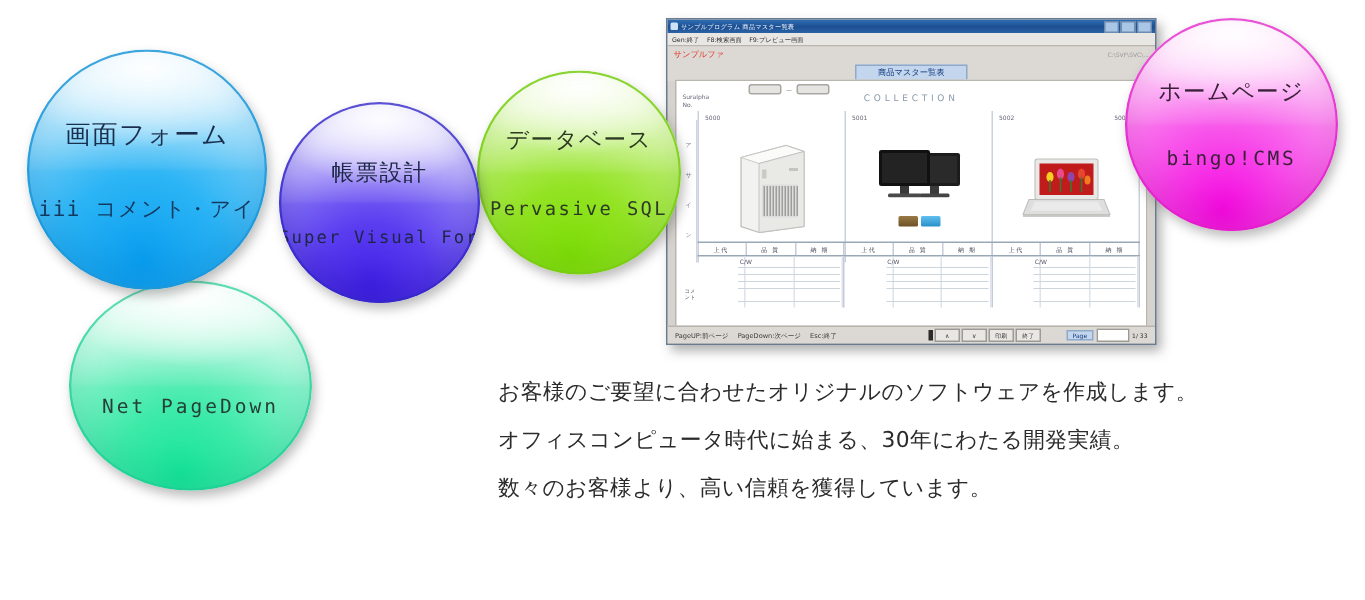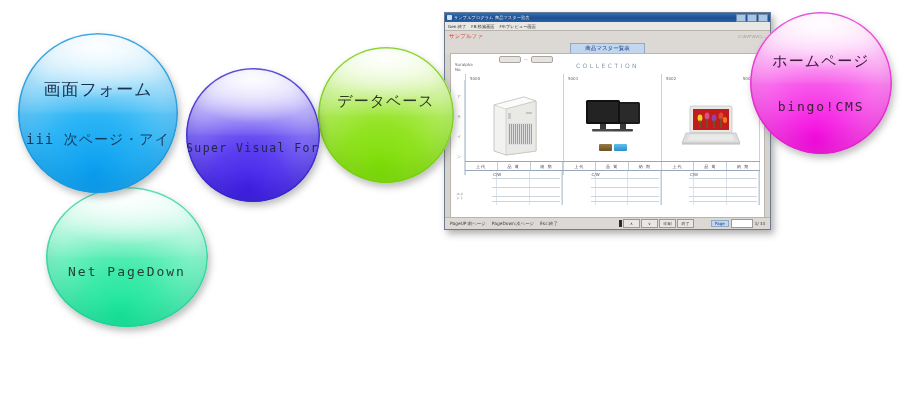--- a/index.html
+++ b/index.html
@@ -365,45 +365,52 @@
       <div class="b-sub">bingo!CMS</div>
     </div>
   </div>
 
   <div class="bubble" id="bubble-db" style="z-index:6">
     <div class="sheen"></div>
     <div class="rim"></div>
     <div class="labels">
       <div class="b-title">データベース</div>
       <div class="b-gap"></div>
+      <div class="b-sub">Pervasive SQL</div>
     </div>
   </div>
 
   <div class="bubble" id="bubble-ne" style="z-index:7">
     <div class="sheen"></div>
     <div class="rim"></div>
     <div class="labels">
       <div class="b-gap"></div>
       <div class="b-sub">Net PageDown</div>
     </div>
   </div>
 
   <div class="bubble" id="bubble-svf" style="z-index:8">
     <div class="sheen"></div>
     <div class="rim"></div>
     <div class="labels">
+      <div class="b-title">帳票設計</div>
       <div class="b-gap"></div>
       <div class="b-sub">Super Visual Formade</div>
     </div>
   </div>
 
   <div class="bubble" id="bubble-iii" style="z-index:9">
     <div class="sheen"></div>
     <div class="rim"></div>
     <div class="labels">
       <div class="b-title">画面フォーム</div>
       <div class="b-gap"></div>
-      <div class="b-sub">iii 次ページ・アイ</div>
-    </div>
-  </div>
-
+      <div class="b-sub">iii コメント・アイ</div>
+    </div>
+  </div>
+
+  <div id="copy">
+    <div>お客様のご要望に合わせたオリジナルのソフトウェアを作成します。</div>
+    <div>オフィスコンピュータ時代に始まる、30年にわたる開発実績。</div>
+    <div>数々のお客様より、高い信頼を獲得しています。</div>
+  </div>
 
 </div>
 
 </body></html>

